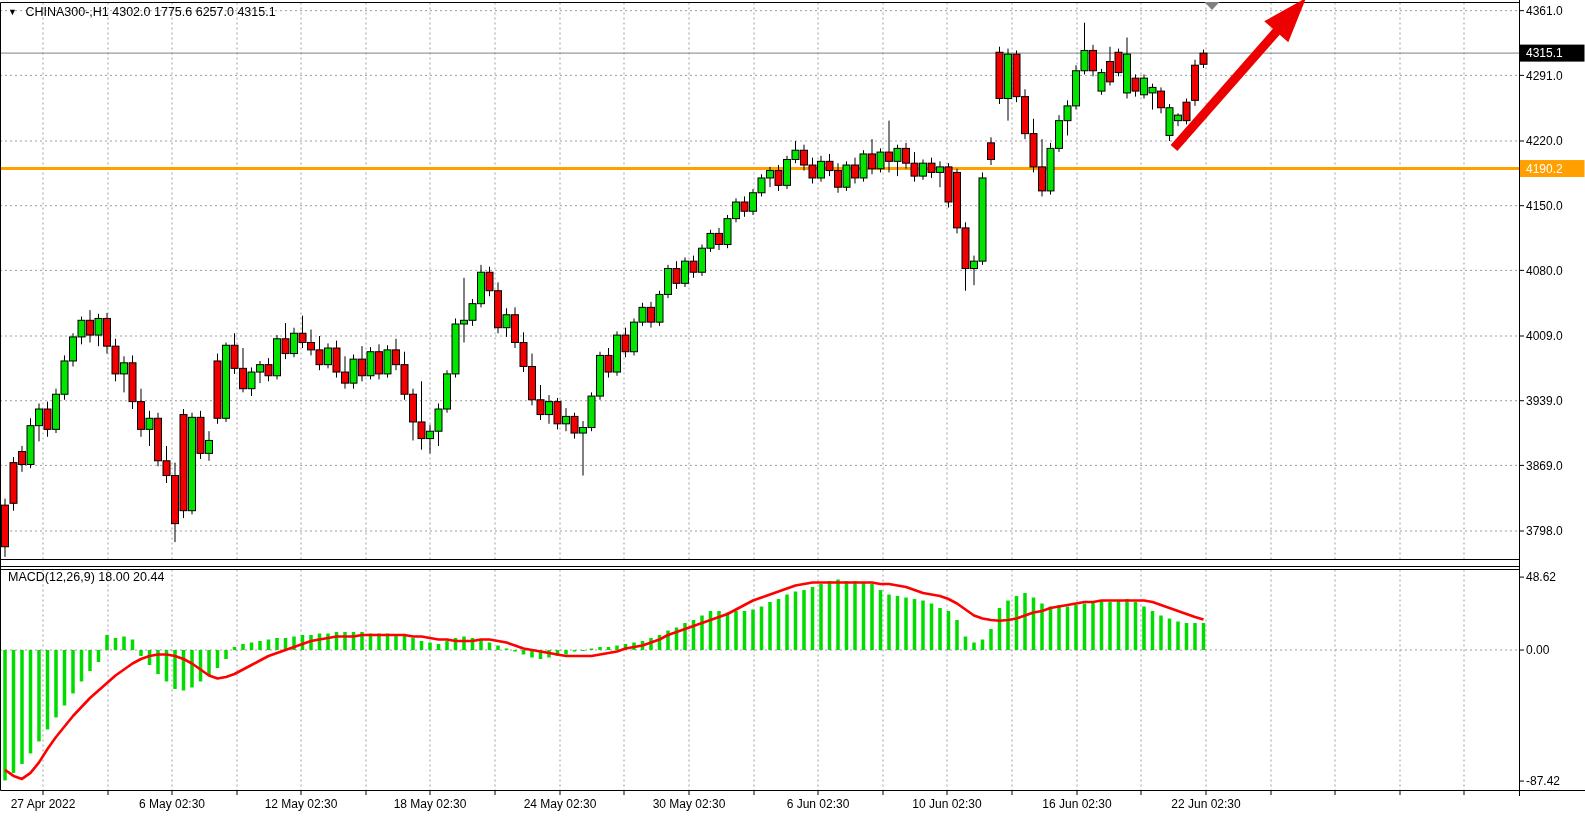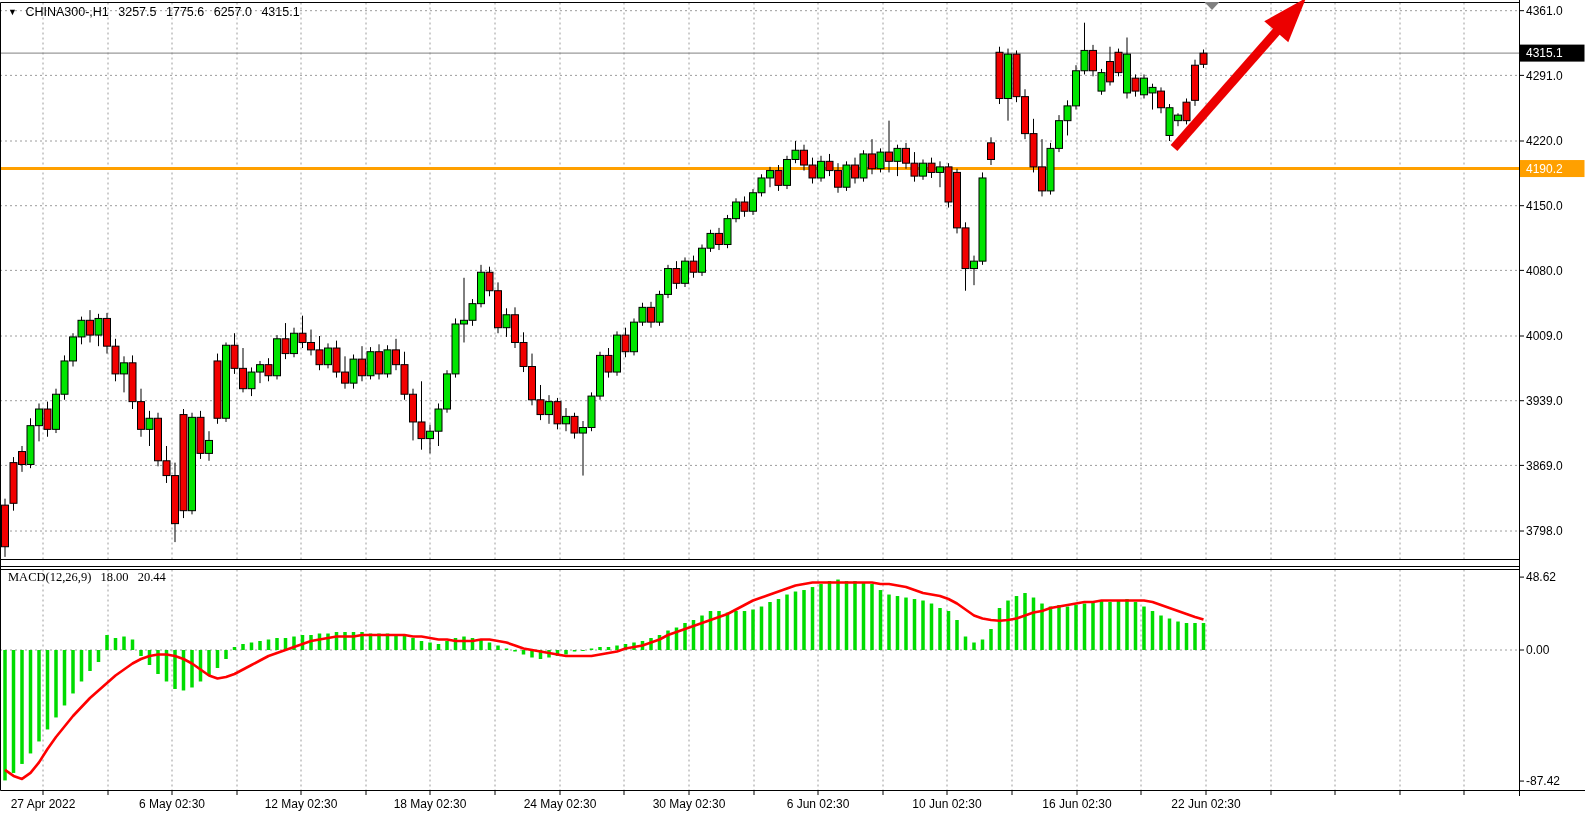--- a/index.html
+++ b/index.html
@@ -1,22 +1,22 @@
 <!DOCTYPE html>
 <html><head>
 <meta charset="utf-8">
 <style>
   html,body{margin:0;padding:0;background:#fff;}
   #screen{position:relative;width:1585px;height:822px;background:#ffffff;overflow:hidden;
           font-family:"Liberation Sans",sans-serif;}
   #chart{position:absolute;left:0;top:0;}
   .hdr{position:absolute;left:8px;top:5px;font-size:12.5px;color:#000;white-space:nowrap;}
   .hdr .tri{font-size:9px;margin-right:5px;vertical-align:1px;}
-  .hdr span{margin-right:6px;}
-  #macdHdr{top:570px;font-family:Liberation Serif, serif;}
+  .hdr span{}
+  #macdHdr{top:570px;}
 </style>
 </head>
 <body>
 
 <div id="screen">
   <svg id="chart" width="1585" height="822">
       <line x1="43" y1="2.5" x2="43" y2="559.5" stroke="#9c9c9c" stroke-dasharray="2 3"></line>
       <line x1="43" y1="569.5" x2="43" y2="790.5" stroke="#9c9c9c" stroke-dasharray="2 3"></line>
       <line x1="172" y1="2.5" x2="172" y2="559.5" stroke="#9c9c9c" stroke-dasharray="2 3"></line>
       <line x1="172" y1="569.5" x2="172" y2="790.5" stroke="#9c9c9c" stroke-dasharray="2 3"></line>
@@ -570,21 +570,21 @@
       <rect x="1520" y="160.0415896487987" width="64.5" height="17" fill="#FFA000"></rect>
       <text x="1526" y="172.74158964879868" fill="#fff" font-size="12" text-anchor="start" font-family="&quot;Liberation Sans&quot;,sans-serif">4190.2</text>
       <polygon points="1204.5,2 1219.5,2 1212,10" fill="#808080"></polygon>
       <line x1="1174" y1="148" x2="1280.235512099211" y2="27.277827159987456" stroke="#EC0000" stroke-width="9"></line>
       <polygon points="1306,-2 1288.283161000623,42.352154579796384 1264.2603284590948,21.21206194325159" fill="#EC0000"></polygon>
     </svg>
 
   <div class="hdr" id="symHdr">
     <span class="tri">▼</span>
     <span>CHINA300-,H1</span>
-    <span>3257.5</span>
+    <span>4302.0</span>
     <span>1775.6</span>
     <span>6257.0</span>
     <span>4315.1</span>
   </div>
 
   <div class="hdr" id="macdHdr">
     <span>MACD(12,26,9)</span>
     <span>18.00</span>
     <span>20.44</span>
   </div>

